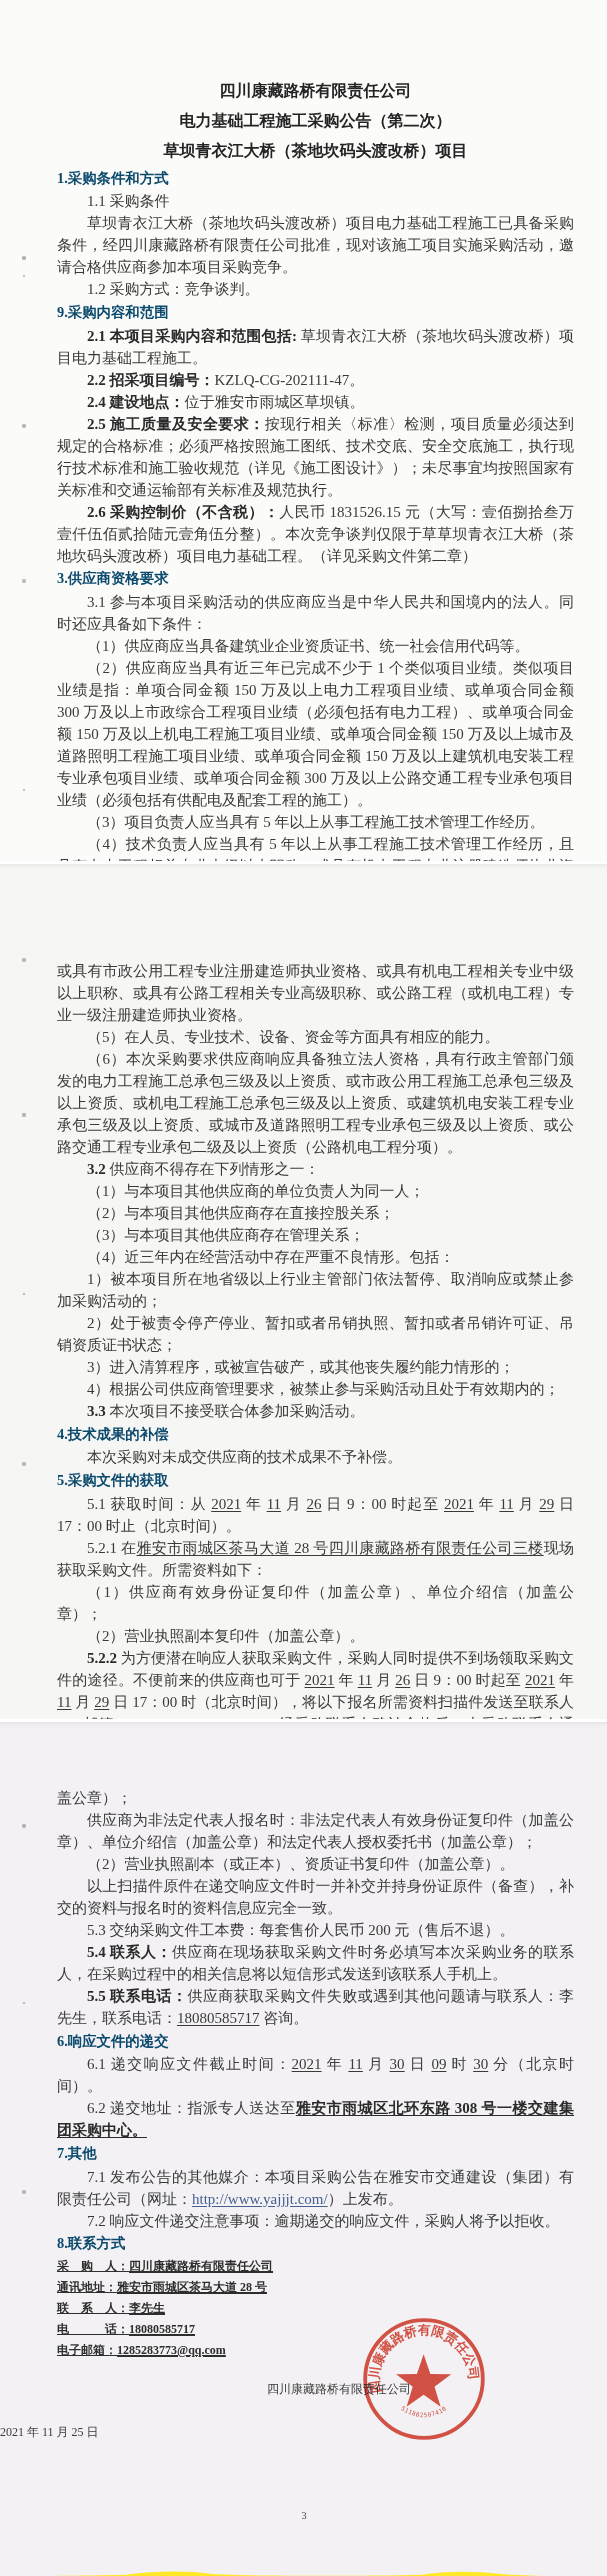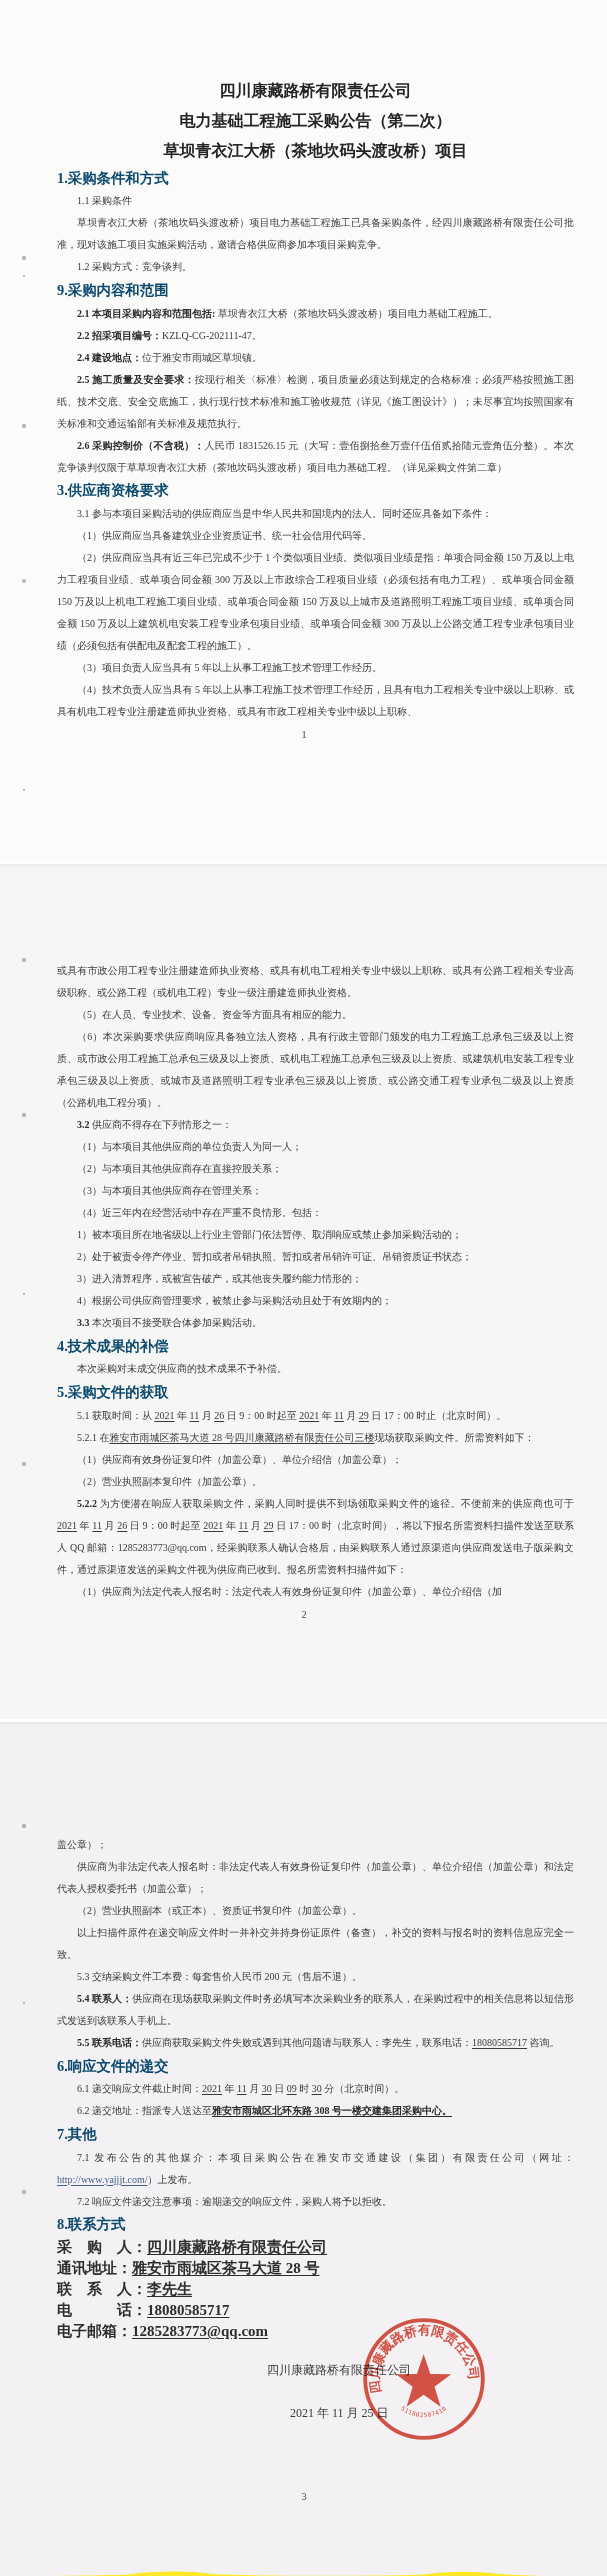--- a/index.html
+++ b/index.html
@@ -7,34 +7,34 @@
        font-family:"Liberation Serif","DejaVu Serif",serif;color:#3a3a3a;}
   .page{position:absolute;left:0;width:608px;overflow:hidden;}
   #page-1{top:0;height:861px;background:#fbfbf9;}
   #page-2{top:861px;height:858px;background:#f6f6f4;border-top:3px solid #ffffff;
           box-shadow:inset 0 5.3px 6.8px -5.3px rgba(0,0,0,.10);}
   #page-3{top:1719px;height:857px;background:#f3f1f4;border-top:3px solid #ffffff;
           box-shadow:inset 0 5.3px 6.8px -5.3px rgba(0,0,0,.10);}
   .content{padding:0 34px 0 57px;}
   #page-1 .content{padding-top:76px;}
   #page-2 .content{padding-top:96px;}
-  #page-3 .content{padding-top:112px;}
+  #page-3 .content{padding-top:65px;}
   .line-title{font-size:16px;line-height:30px;font-weight:bold;text-align:center;color:#242424;}
   .line-heading{font-size:14.4px;line-height:23.5px;font-weight:bold;color:#0c4a6e;margin-top:0.8px;}
-  .line-body,.line-cont{font-size:10px;line-height:22px;text-align:justify;color:#3a3a3a;}
+  .line-body,.line-cont{font-size:15px;line-height:22px;text-align:justify;color:#3a3a3a;}
   .line-body{text-indent:2em;}
   .line-cont{text-indent:0;}
-  .line-contact{font-size:15px;line-height:21px;font-weight:bold;color:#2e2e2e;}
+  .line-contact{font-size:12px;line-height:21px;font-weight:bold;color:#2e2e2e;text-decoration:underline;}
   .b{font-weight:bold;color:#2b2b2b;}
   .u{text-decoration:underline;text-underline-offset:2.3px;}
   .link{color:#44608e;text-decoration:underline;text-underline-offset:2.3px;}
   .pagenum{text-align:center;font-size:10.3px;color:#4a4a4a;margin-top:6px;}
   #page-3 .pagenum{margin-top:67px;}
   .sig-company{font-size:12px;line-height:21px;color:#3a3a3a;padding-left:267px;margin-top:18px;}
-  .sig-date{font-size:12px;line-height:21px;color:#3a3a3a;padding-left:290px;margin-top:22px;}
+  .sig-date{font-size:12px;line-height:21px;color:#3a3a3a;margin-top:22px;}
   #seal{position:absolute;left:361px;top:593px;width:126px;height:128px;opacity:.88;
         mix-blend-mode:multiply;pointer-events:none;}
   #highlight-strip{position:absolute;left:0;bottom:0;width:608px;height:10.6px;}
   #scan-specks{position:absolute;left:23px;top:0;width:1.5px;height:1.5px;
     box-shadow:0 257px 0 0.8px rgba(60,60,60,.40),0 275px 0 0 rgba(60,60,60,.30),
                0 425px 0 0.8px rgba(60,60,60,.38),0 580px 0 0.8px rgba(60,60,60,.35),
                0 789px 0 0 rgba(60,60,60,.30),0 959px 0 0.8px rgba(60,60,60,.35),
                0 1114px 0 0.8px rgba(60,60,60,.38),0 1293px 0 0 rgba(60,60,60,.32),
                0 1463px 0 0.8px rgba(60,60,60,.35),0 1825px 0 0.8px rgba(60,60,60,.38),
                0 2002px 0 0 rgba(60,60,60,.30),0 2191px 0 0.8px rgba(60,60,60,.35);}

